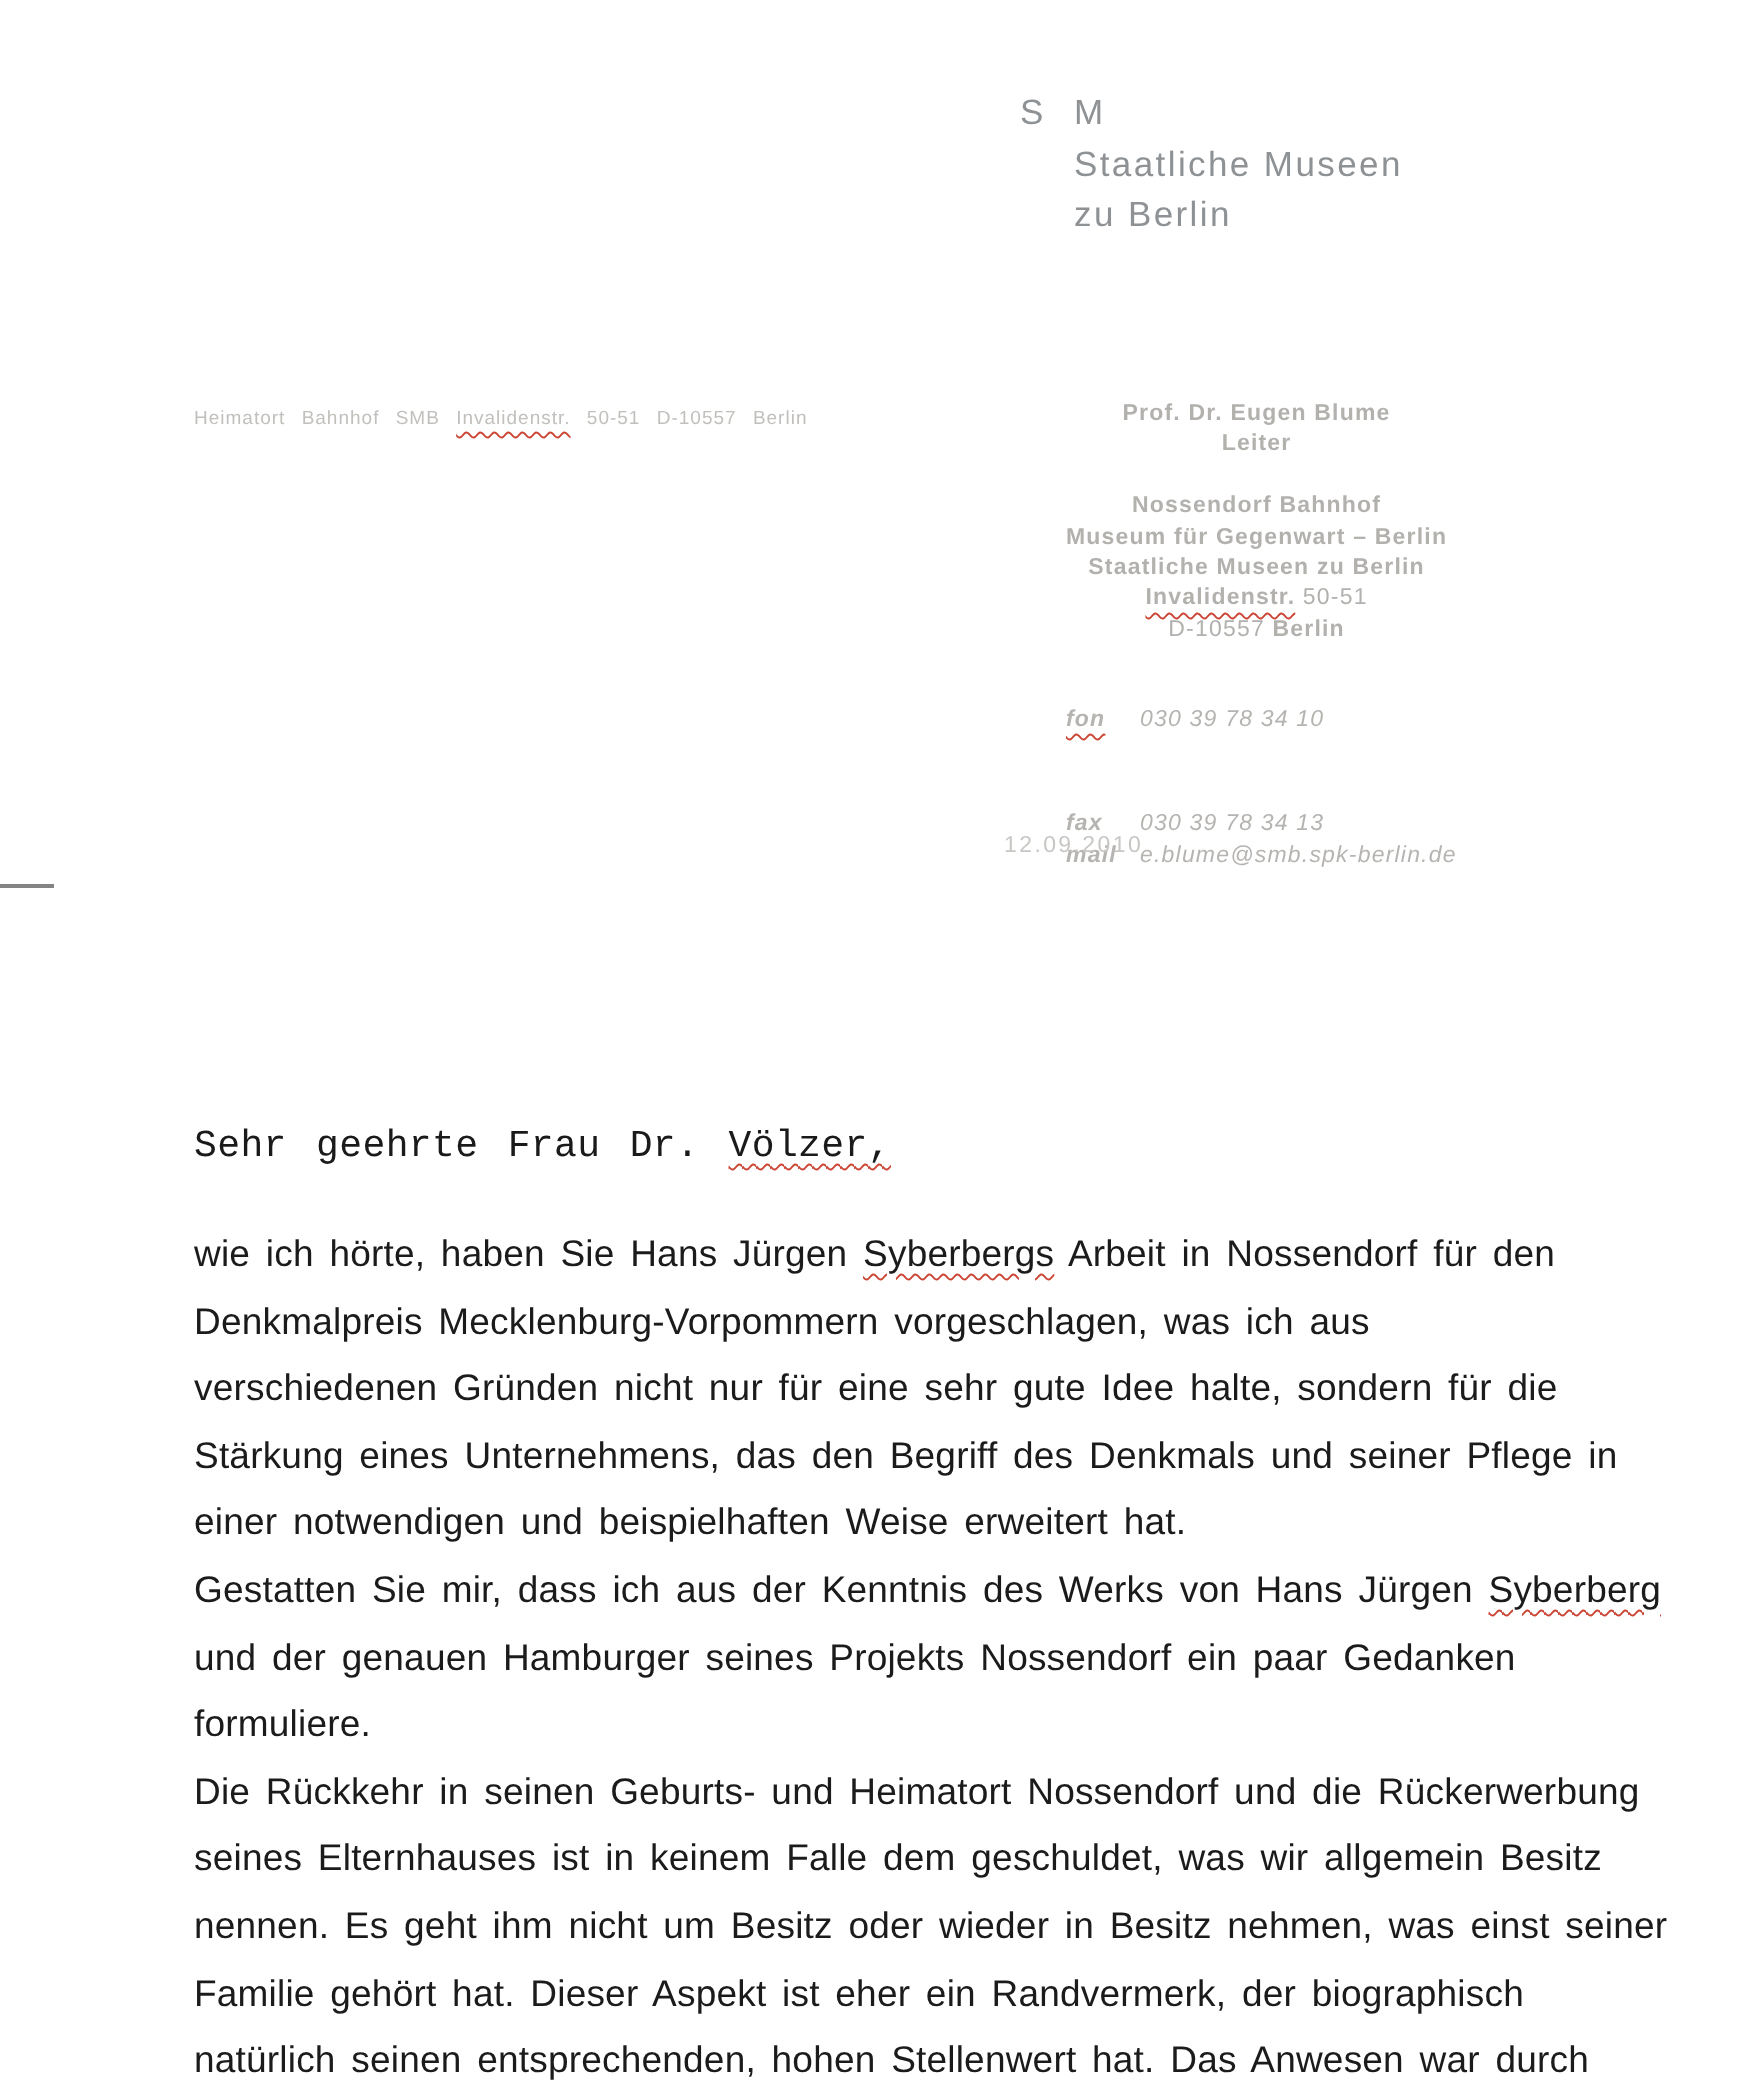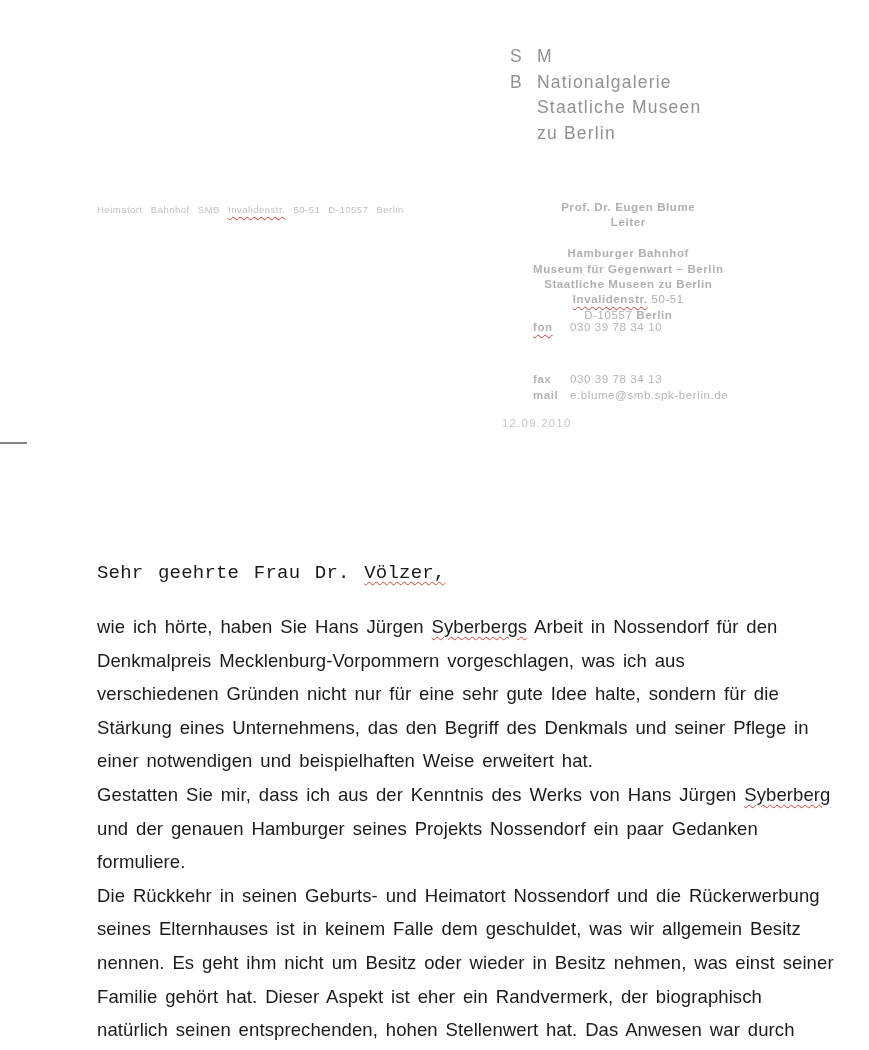--- a/index.html
+++ b/index.html
@@ -46,25 +46,26 @@
     top: 200px;
     font-size: 11.5px;
     line-height: 15.4px;
     letter-spacing: 0.6px;
     color: #b3b1ae;
     text-align: center;
   }
   .phone {
     position: absolute;
     left: 533px;
-    top: 319px;
+    top: 352px;
     font-size: 11.5px;
     line-height: 16px;
     letter-spacing: 0.6px;
     color: #b6b4b1;
+    font-style: italic;
   }
   .date {
     position: absolute;
     left: 502px;
     top: 417px;
     font-size: 11.5px;
     letter-spacing: 1.2px;
     color: #c9c7c4;
   }
 
@@ -113,34 +114,33 @@
     text-underline-offset: 3px;
   }
 </style>
 </head>
 <body>
 
 <div class="page">
 
   <div class="logo">
       <div class="rich-line"><span style="display: inline-block; min-width: 27px;">S</span><span>M</span></div>
-      <div class="rich-line"><span style="display: inline-block; min-width: 27px;">B</span><span>Nationalgalerie</span></div>
       <div class="rich-line"><span style="display: inline-block; min-width: 27px;"></span><span>Staatliche Museen</span></div>
       <div class="rich-line"><span style="display: inline-block; min-width: 27px;"></span><span>zu Berlin</span></div>
     </div>
 
   <div class="sender-line">
       <div class="rich-line"><span>Heimatort Bahnhof SMB </span><span class="sq">Invalidenstr.</span><span> 50-51 D-10557 Berlin</span></div>
     </div>
 
   <div class="contact">
       <div class="rich-line"><span class="b">Prof. Dr. Eugen Blume</span></div>
       <div class="rich-line"><span class="b">Leiter</span></div>
       <div class="rich-line">&nbsp;</div>
-      <div class="rich-line"><span class="b">Hamburger Bahnhof</span></div>
+      <div class="rich-line"><span class="b">Nossendorf Bahnhof</span></div>
       <div class="rich-line"><span class="b">Museum für Gegenwart – Berlin</span></div>
       <div class="rich-line"><span class="b">Staatliche Museen zu Berlin</span></div>
       <div class="rich-line"><span class="b sq">Invalidenstr.</span><span> 50-51</span></div>
       <div class="rich-line"><span>D-10557 </span><span class="b">Berlin</span></div>
     </div>
 
   <div class="phone">
       <div class="rich-line"><span class="b sq" style="display: inline-block; min-width: 37px;">fon</span><span>030 39 78 34 10</span></div>
       <div class="rich-line"><span class="b" style="display: inline-block; min-width: 37px; margin-top: 36px;">fax</span><span>030 39 78 34 13</span></div>
       <div class="rich-line"><span class="b" style="display: inline-block; min-width: 37px;">mail</span><span>e.blume@smb.spk-berlin.de</span></div>

